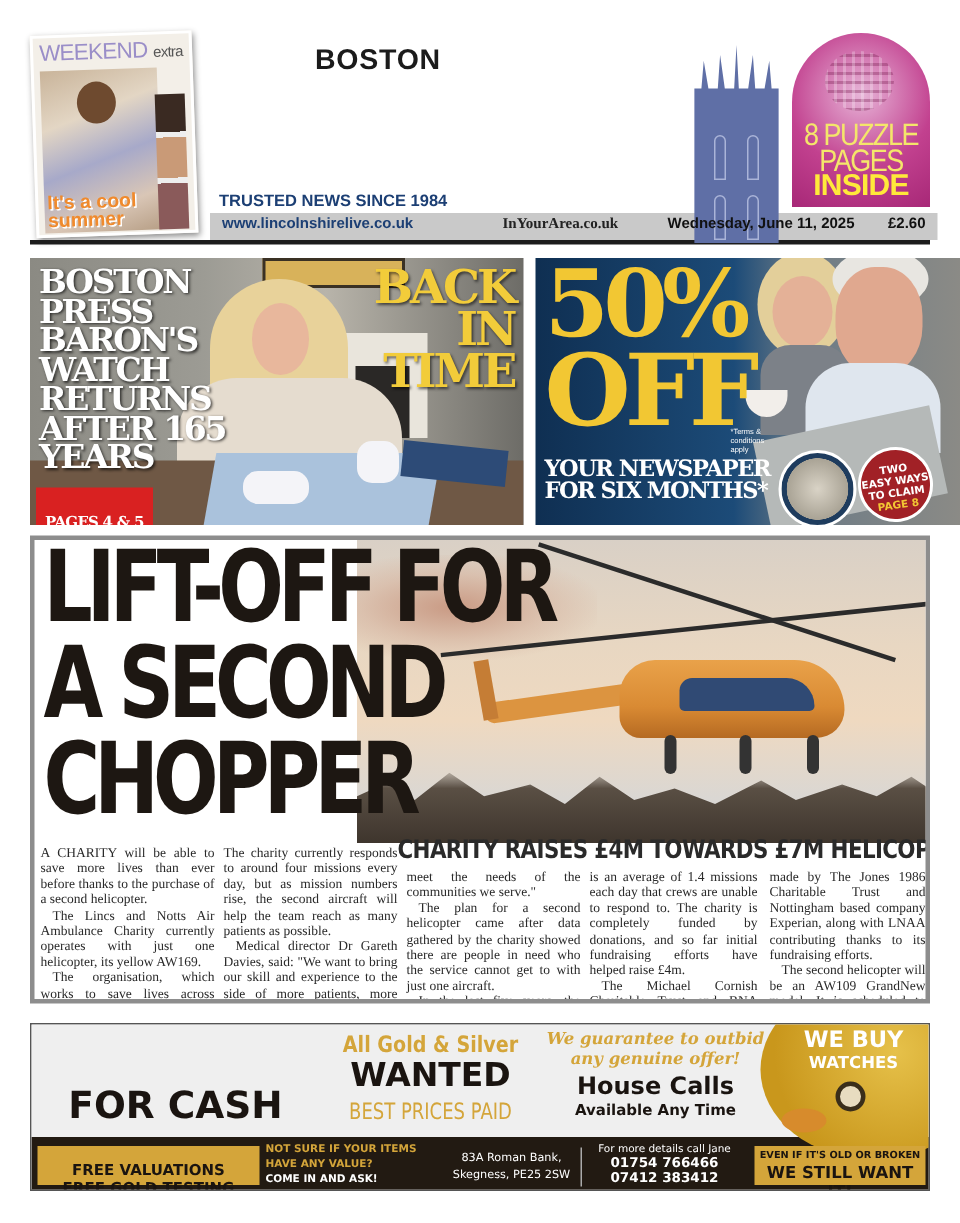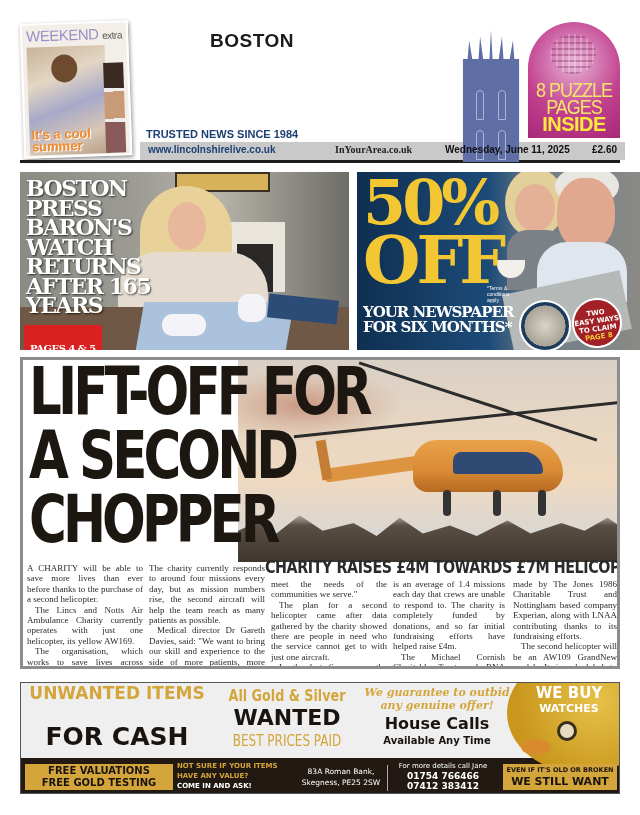--- a/index.html
+++ b/index.html
@@ -130,21 +130,21 @@
   .ad .bestprices { position: absolute; left: 196px; top: 49px; width: 140px; text-align: center; font-family: "DejaVu Sans", sans-serif; font-size: 15px; color: #d4a53a; transform: scaleX(0.8); }
   .ad .guarantee { position: absolute; left: 336px; top: 3px; width: 160px; text-align: center; font-family: "DejaVu Serif", serif; font-style: italic; font-weight: bold; font-size: 11px; line-height: 13px; color: #d4a53a; }
   .ad .housecalls { position: absolute; left: 336px; top: 31px; width: 160px; text-align: center; font-family: "DejaVu Sans", sans-serif; font-weight: bold; font-size: 16px; color: #1a1410; }
   .ad .anytime { position: absolute; left: 336px; top: 52px; width: 160px; text-align: center; font-family: "DejaVu Sans", sans-serif; font-weight: bold; font-size: 10px; color: #1a1410; }
   .ad .watches-bg { position: absolute; left: 486px; top: -30px; width: 150px; height: 120px; border-radius: 50%; background: radial-gradient(circle at 60% 40%, #e6c14a 0%, #c9971c 70%); }
   .ad .watches { position: absolute; left: 496px; top: 3px; width: 104px; text-align: center; font-family: "DejaVu Sans", sans-serif; font-weight: bold; font-size: 15px; line-height: 15px; color: #fff; }
   .ad .watches small { font-size: 11px; display: block; }
   .ad .watch-face { position: absolute; left: 536px; top: 38px; width: 20px; height: 20px; border-radius: 50%; background: #e8dcc0; border: 3px solid #3a2e1a; }
   .ad .ring { position: absolute; left: 500px; top: 56px; width: 30px; height: 16px; border-radius: 50%; background: #d78b2c; }
 
-  .ad .free { position: absolute; left: 4px; top: 81px; width: 148px; height: 26px; background: #d4a53a; text-align: center; font-family: "DejaVu Sans", sans-serif; font-weight: bold; font-size: 10px; line-height: 12px; color: #1a1410; padding-top: 1px; }
+  .ad .free { position: absolute; left: 4px; top: 81px; width: 148px; height: 26px; background: #d4a53a; text-align: center; font-family: "DejaVu Sans", sans-serif; font-weight: bold; font-size: 10px; line-height: 12px; color: #1a1410; padding-top: 11px; }
   .ad .notsure { position: absolute; left: 156px; top: 78px; width: 118px; text-align: left; font-family: "DejaVu Sans", sans-serif; font-weight: bold; font-size: 7px; line-height: 10px; color: #d4a53a; }
   .ad .notsure b { color: #fff; display: block; }
   .ad .address { position: absolute; left: 278px; top: 83px; width: 84px; text-align: center; font-family: "DejaVu Sans", sans-serif; font-size: 7.5px; line-height: 11px; color: #fff; }
   .ad .divider { position: absolute; left: 366px; top: 82px; width: 1px; height: 26px; background: #aaa; }
   .ad .contact { position: absolute; left: 368px; top: 78px; width: 108px; text-align: center; font-family: "DejaVu Sans", sans-serif; font-size: 7px; line-height: 10px; color: #fff; }
   .ad .contact b { display: block; font-size: 9px; line-height: 10px; }
   .ad .broken { position: absolute; left: 482px; top: 81px; width: 114px; height: 26px; background: #d4a53a; text-align: center; font-family: "DejaVu Sans", sans-serif; font-weight: bold; color: #1a1410; }
   .ad .broken .s1 { font-size: 6.5px; display: block; line-height: 9px; padding-top: 2px; }
   .ad .broken .s2 { font-size: 11px; display: block; line-height: 13px; }
 </style>
@@ -208,20 +208,25 @@
   <div class="headline">
     <div>BOSTON</div>
     <div>PRESS</div>
     <div>BARON'S</div>
     <div>WATCH</div>
     <div>RETURNS</div>
     <div>AFTER 165</div>
     <div>YEARS</div>
   </div>
   <div class="pages-tag">PAGES 4 &amp; 5</div>
+  <div class="back-in-time">
+    <div>BACK</div>
+    <div>IN</div>
+    <div>TIME</div>
+  </div>
 </div>
 
 <div class="promo-right">
   <div class="woman-hair"></div>
   <div class="woman-face"></div>
   <div class="woman-body"></div>
   <div class="man-hair"></div>
   <div class="man-face"></div>
   <div class="man-body"></div>
   <div class="cup"></div>
@@ -289,21 +294,20 @@
     <p>made by The Jones 1986 Charitable Trust and Nottingham based company Experian, along with LNAA contributing thanks to its fundraising efforts.</p>
     <p>The second helicopter will be an AW109 GrandNew model. It is scheduled to land at the charity in summer 2027, and is expected to be fully operational by autumn that year.</p>
   </div>
 </div>
 
 <div class="ad">
   <div class="ad-top"></div>
   <div class="ad-bottom"></div>
 
   <div class="buy1">
-    <div>UNWANTED ITEMS</div>
   </div>
   <div class="buy3">FOR CASH</div>
 
   <div class="gold">All Gold &amp; Silver</div>
   <div class="wanted">WANTED</div>
   <div class="bestprices">BEST PRICES PAID</div>
 
   <div class="guarantee">
     <div>We guarantee to outbid</div>
     <div>any genuine offer!</div>

